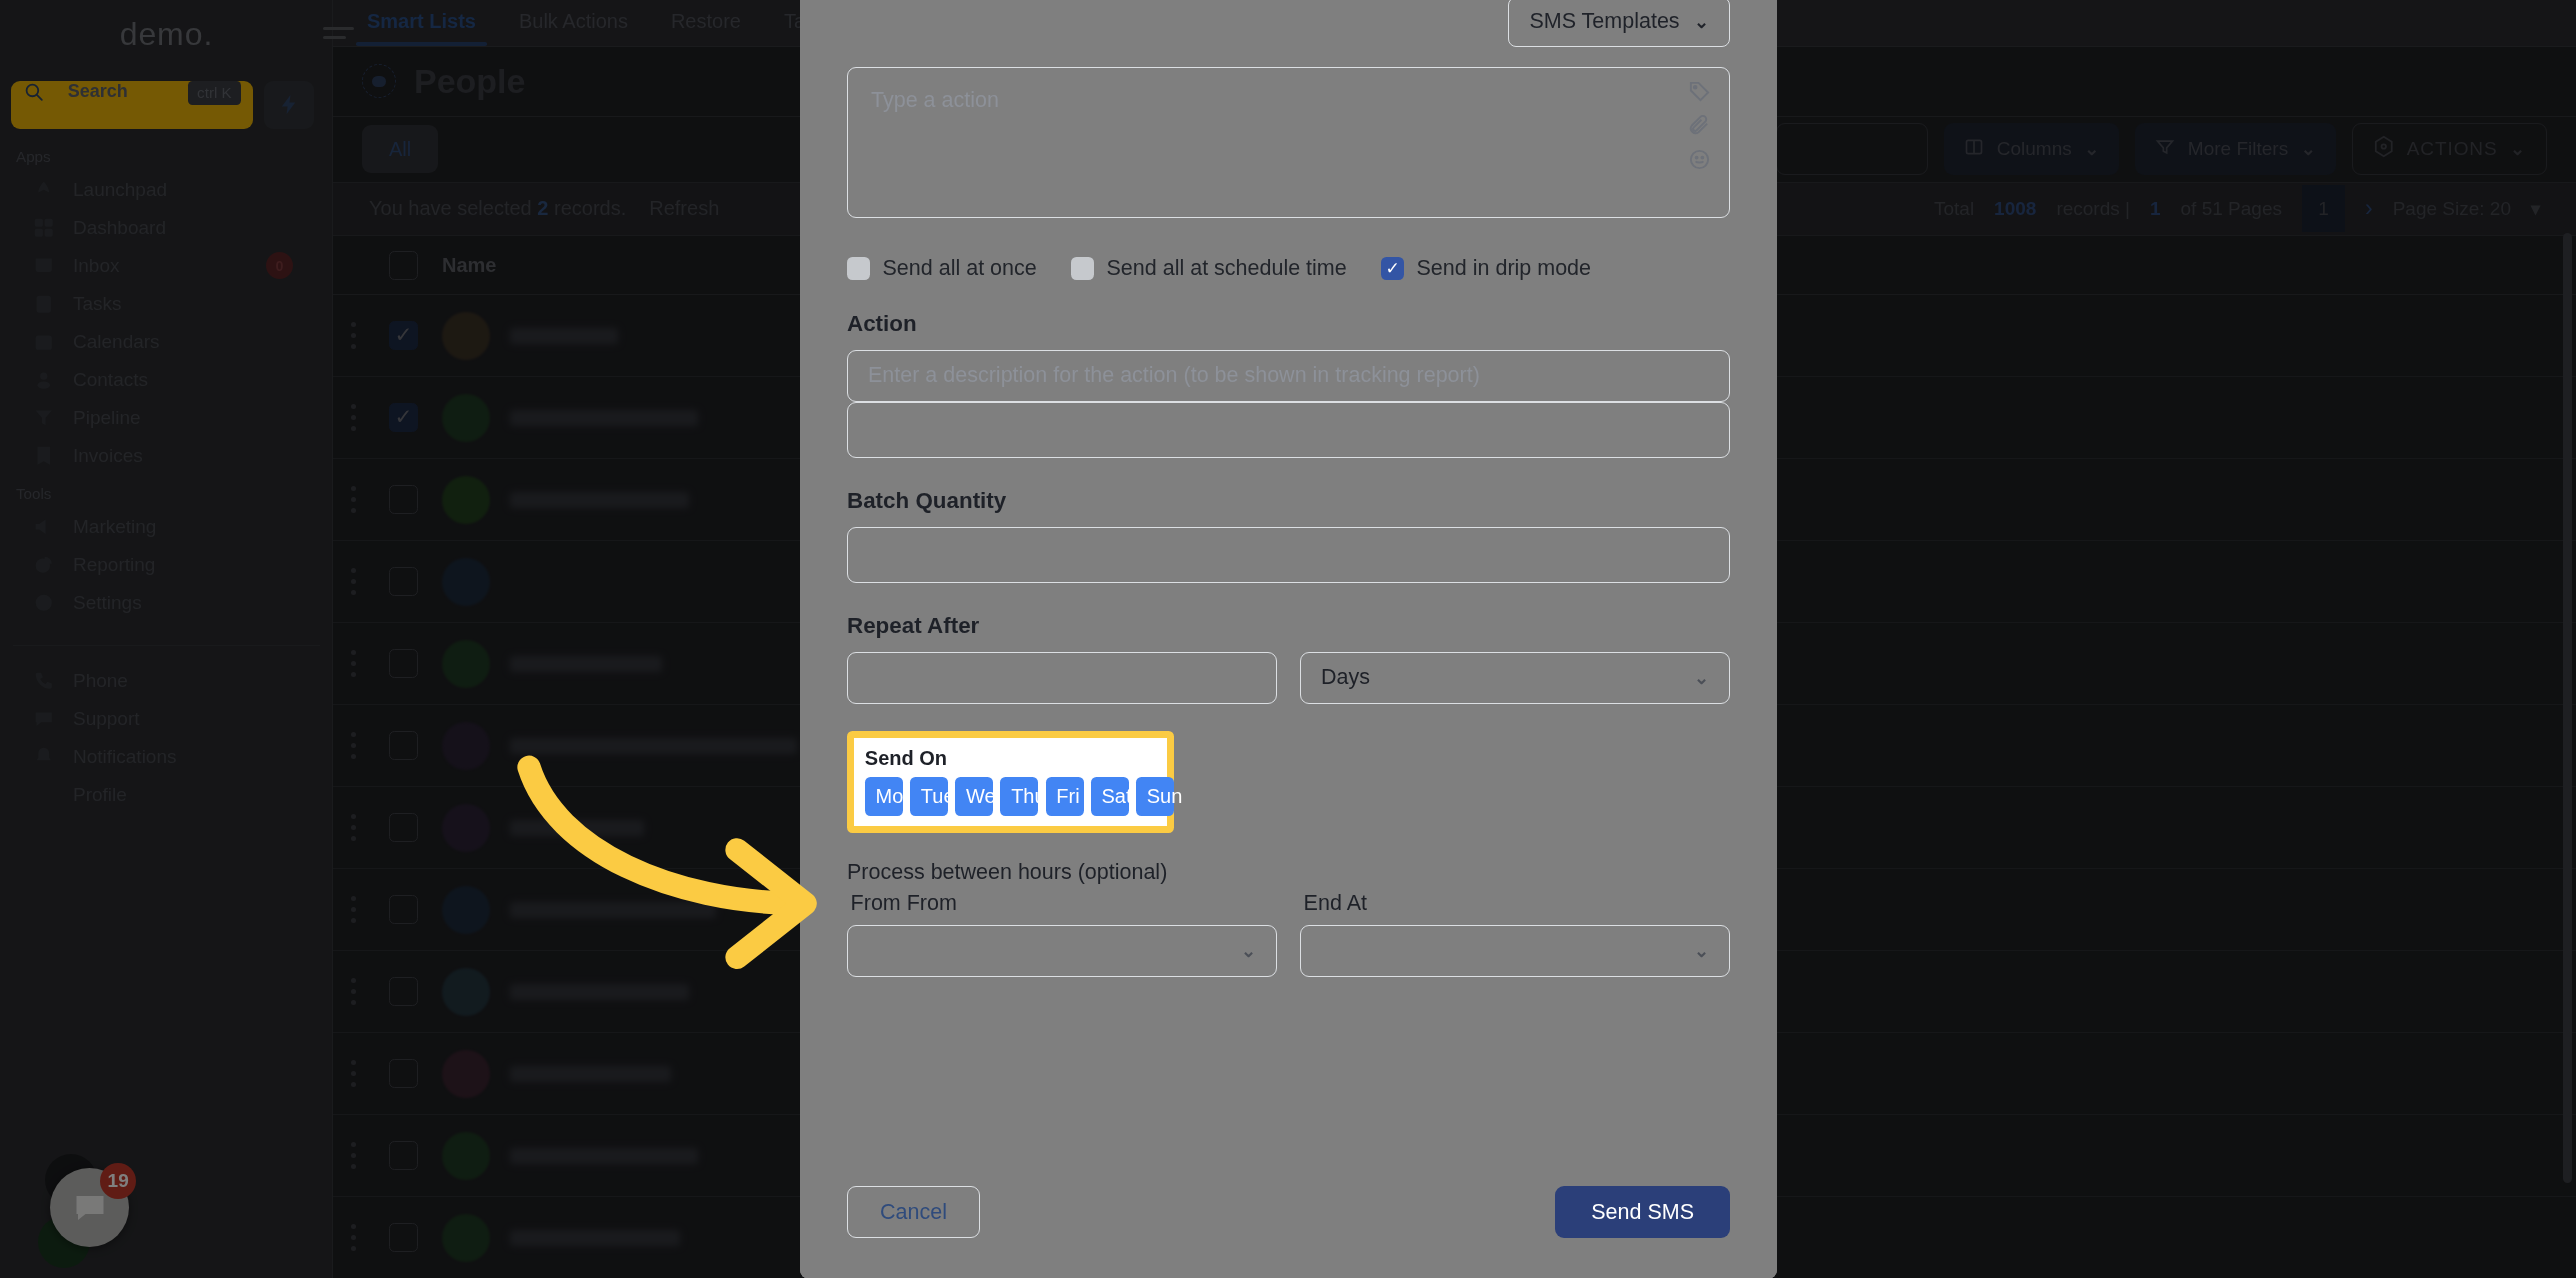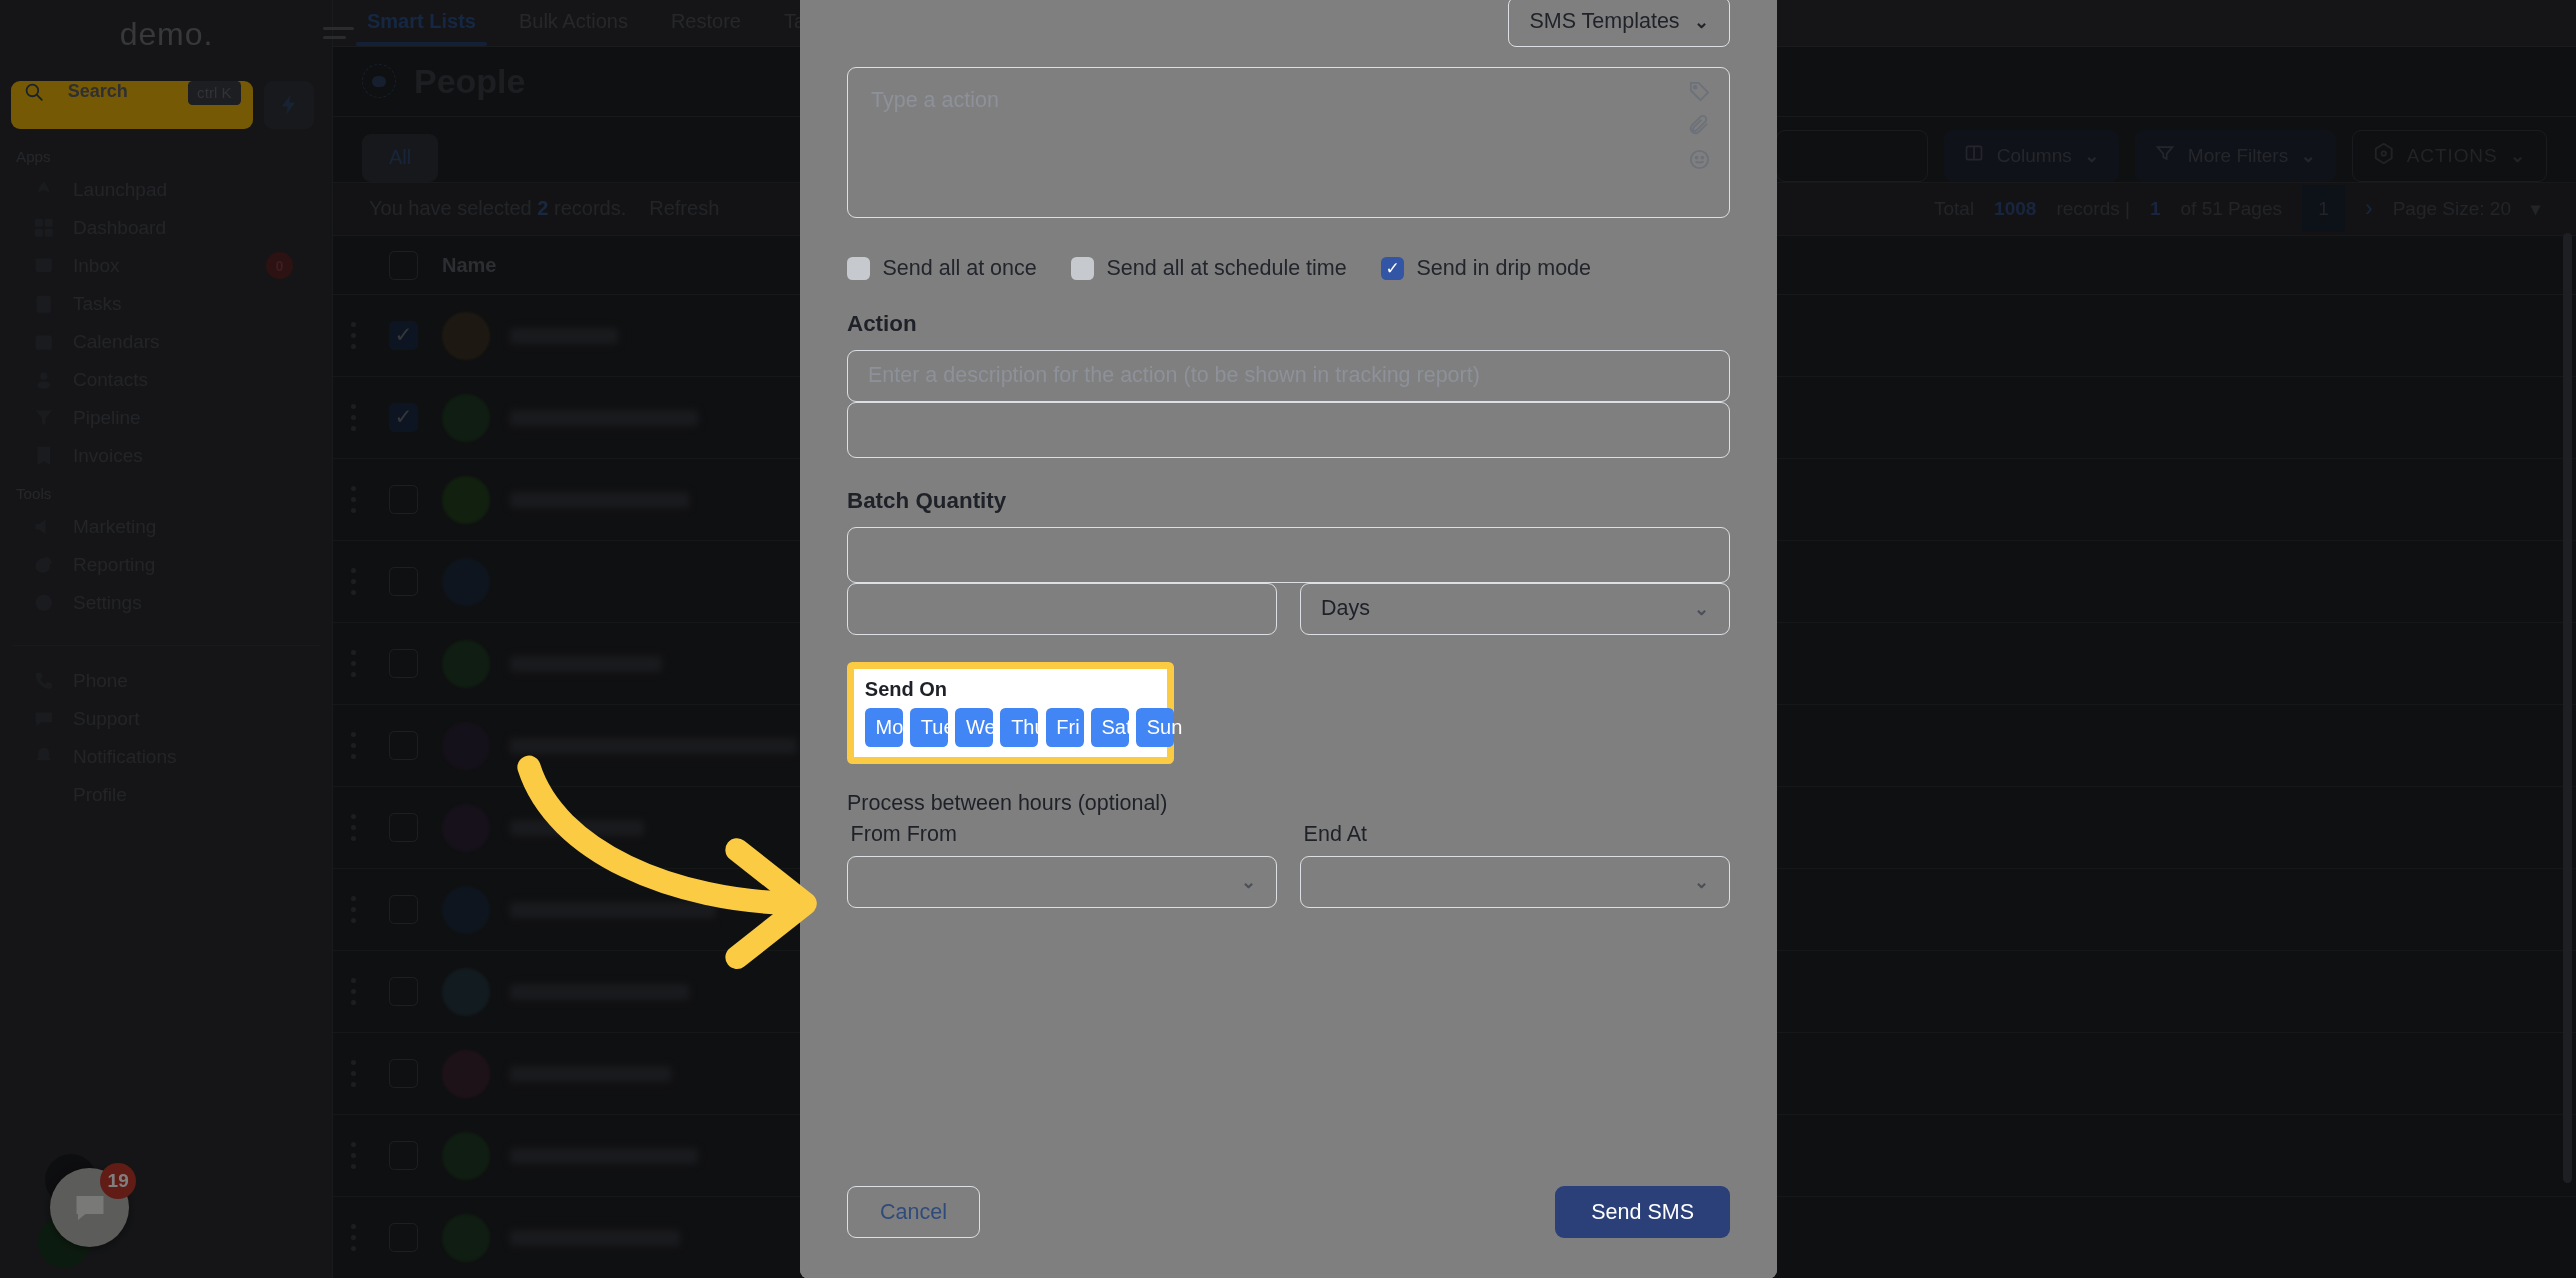--- a/index.html
+++ b/index.html
@@ -75,21 +75,21 @@
     padding:0 21.5px 12.5px 21.5px; font-size:20px; color:#4c4e56; position:relative;
   }
   .tab.active { color:#2a4e86; font-weight:700; }
   .tab.active::after { content:""; position:absolute; left:10.8px; right:10.8px; bottom:0; height:3.6px; background:#27416b; border-radius:1.8px; }
 
   .page-head { height:82px; display:flex; align-items:center; gap:18px; padding:0 29px; border-bottom:0.9px solid #313237; }
   .page-title { font-size:34px; font-weight:700; color:#3a3c43; }
   .people-glyph { width:34px; height:34px; border-radius:50%; border:1.8px dashed #2d3e5c; display:flex; align-items:center; justify-content:center; }
   .people-glyph i { width:14.3px; height:11.6px; background:#2d3e5c; border-radius:6.3px; display:block; }
 
-  .filter-bar { height:75px; display:flex; align-items:flex-end; padding:0 29px; gap:4px; }
+  .filter-bar { height:75px; display:flex; align-items:center; padding:0 29px; gap:4px; }
   .chip-all { background:#2f3136; color:#2f4a77; font-size:20px; padding:12.5px 27px; border-radius:9px; }
   .filterbar-right { margin-left:auto; display:flex; align-items:center; gap:16px; }
   .search-sm { width:152px; height:52px; border-radius:9px; border:0.9px solid #35373c; }
   .btn-dark {
     background:#1e2430; color:#4a4d56; font-size:19px; border-radius:9px;
     height:52px; display:flex; align-items:center; gap:12.5px; padding:0 20px;
   }
   .btn-outline {
     border:0.9px solid #35373c; color:#44464d; font-size:19px; letter-spacing:0.9px;
     height:52px; display:flex; align-items:center; gap:12.5px; padding:0 20px; border-radius:9px;
@@ -731,20 +731,21 @@
 
   <div class="inp tall">
     <span></span>
   </div>
 
   <div class="field-label">Batch Quantity</div>
   <div class="inp tall">
     <span></span>
   </div>
 
+  <div class="field-label">Repeat After</div>
   <div class="row2">
     <div class="inp">
       <span></span>
     </div>
     <div class="sel">
       <span>Days</span>
       <span class="chev">⌄</span>
     </div>
   </div>
 

